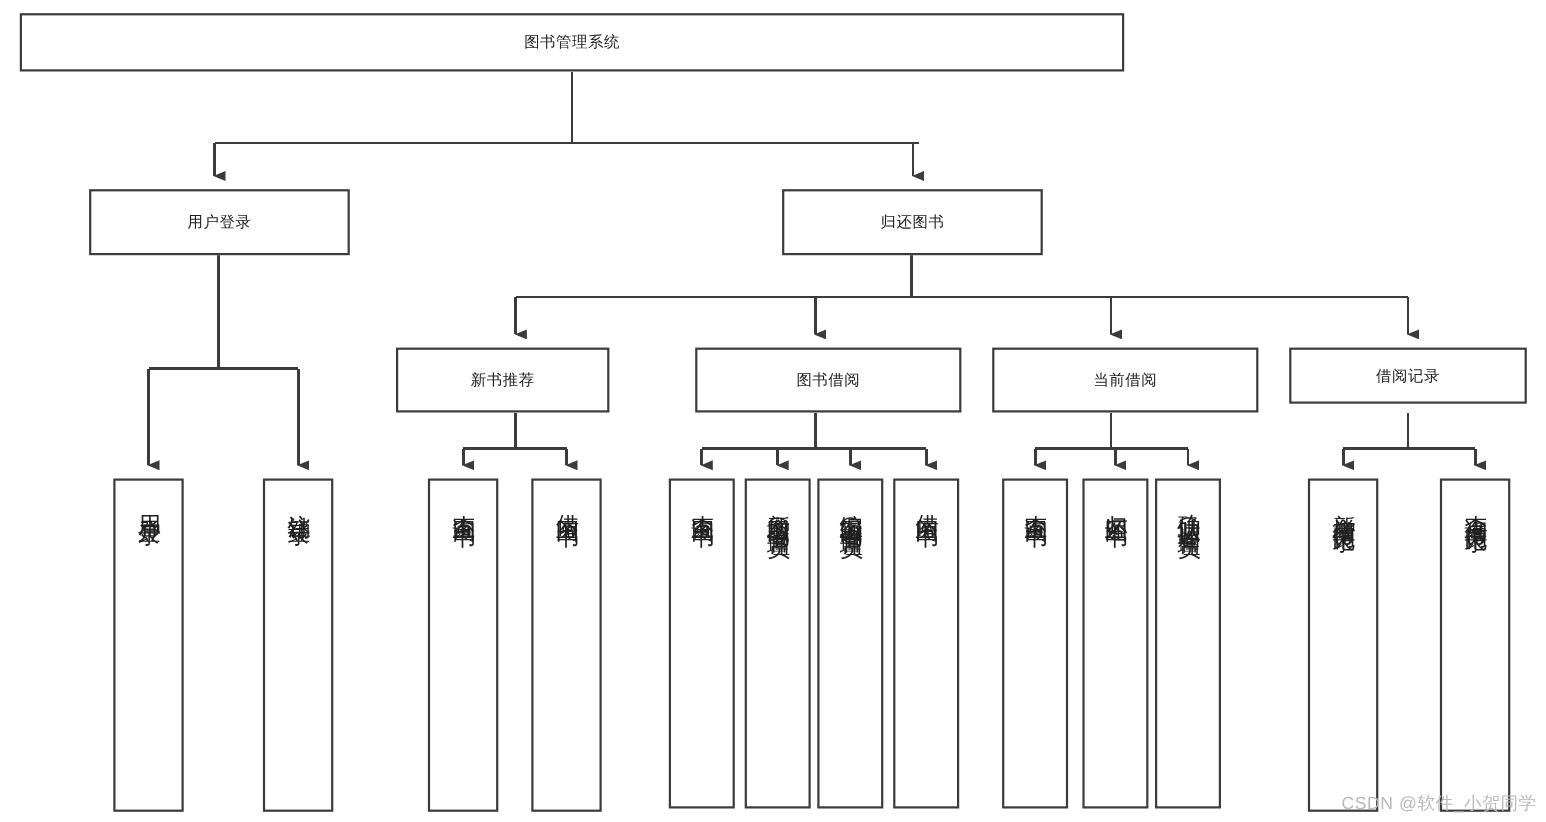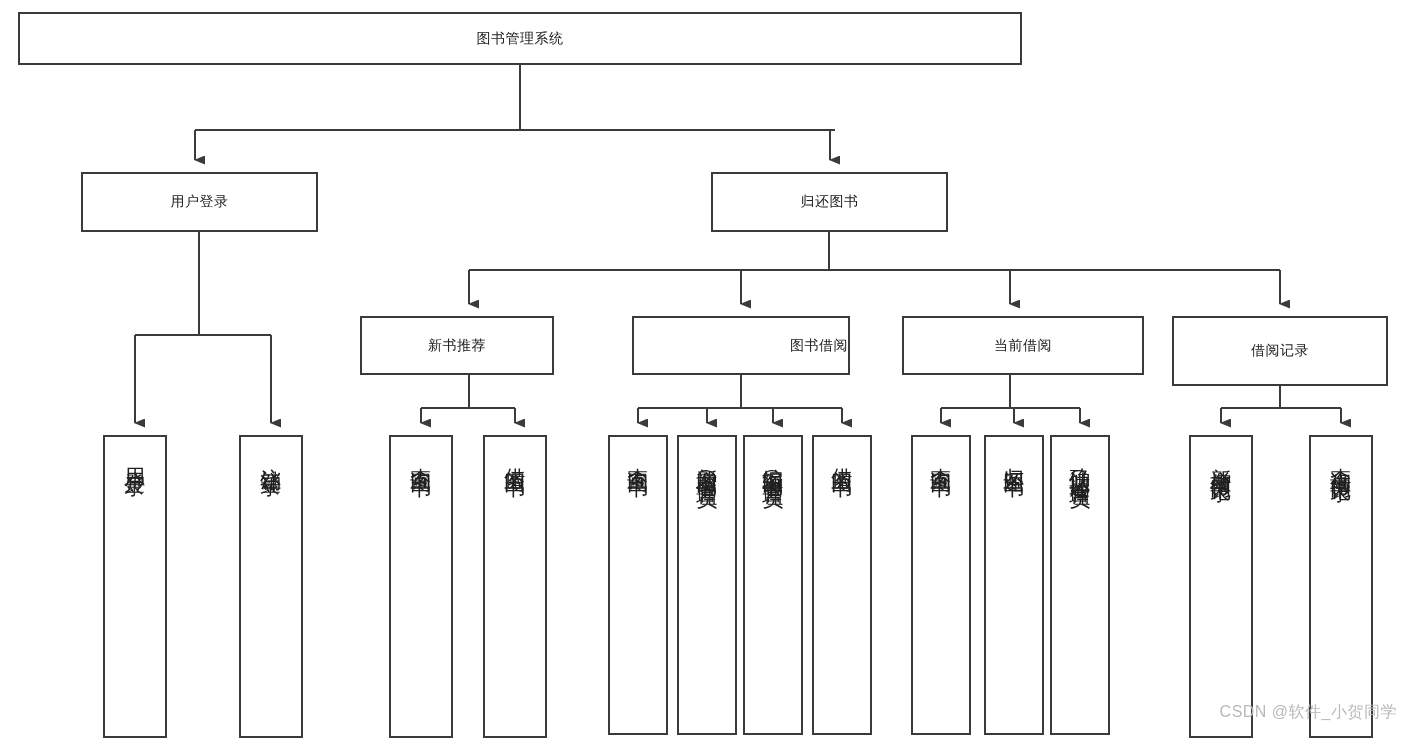--- a/index.html
+++ b/index.html
@@ -48,21 +48,21 @@
     writing-mode: vertical-rl;
     text-orientation: upright;
     font-size: 21px;
     line-height: 1.32;
     letter-spacing: 3px;
     white-space: nowrap;
   }
   .watermark {
     position: absolute;
     right: 8px;
-    bottom: 24px;
+    bottom: 6px;
     font-size: 16px;
     color: #b9b9b9;
     letter-spacing: 0.5px;
     white-space: nowrap;
     pointer-events: none;
     text-align: center;
   }
 </style>
 </head>
 <body>
@@ -126,27 +126,27 @@
   <div class="node-box" style="left:81px; top:172px; width:237px; height:60px;">
     <span class="node-label">用户登录</span>
   </div>
   <div class="node-box" style="left:711px; top:172px; width:237px; height:60px;">
     <span class="node-label">归还图书</span>
   </div>
 
   <div class="node-box" style="left:360px; top:316px; width:194px; height:59px;">
     <span class="node-label">新书推荐</span>
   </div>
-  <div class="node-box" style="left:632px; top:316px; width:218px; height:59px;justify-content:flex-end;">
+  <div class="node-box" style="left:632px; top:316px; width:242px; height:59px;">
     <span class="node-label">图书借阅</span>
   </div>
   <div class="node-box" style="left:902px; top:316px; width:242px; height:59px;">
     <span class="node-label">当前借阅</span>
   </div>
-  <div class="node-box" style="left:1172px; top:316px; width:216px; height:70px;">
+  <div class="node-box" style="left:1172px; top:316px; width:216px; height:51px;">
     <span class="node-label">借阅记录</span>
   </div>
 
   <div class="node-box leaf" style="left:103px; top:435px; width:64px; height:303px;">
     <span class="node-label">用户登录</span>
   </div>
   <div class="node-box leaf" style="left:239px; top:435px; width:64px; height:303px;">
     <span class="node-label">注销登录</span>
   </div>
 

